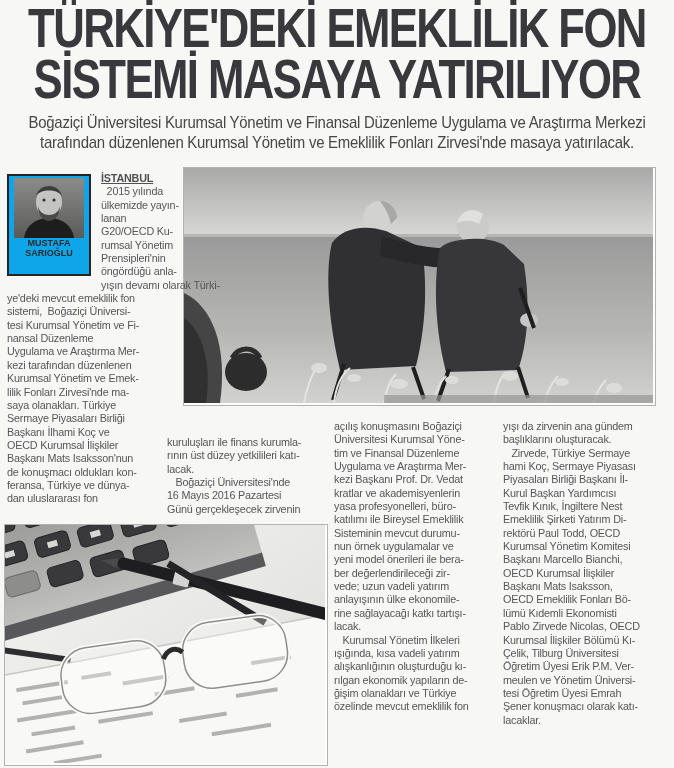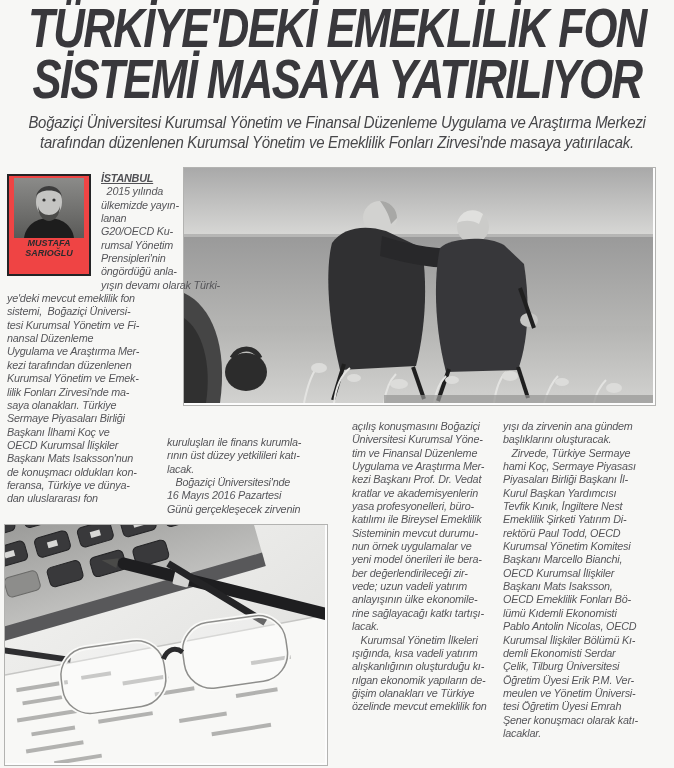--- a/index.html
+++ b/index.html
@@ -1,44 +1,44 @@
 <!DOCTYPE html>
 <html lang="tr"><head>
 <meta charset="utf-8">
 <style>
   html,body{margin:0;padding:0;}
   body{background:#ffffff;font-family:"Liberation Sans","DejaVu Sans",sans-serif;}
-  #page{position:relative;width:674px;height:768px;background:#f7f7f5;overflow:hidden;font-style:italic;}
+  #page{position:relative;width:674px;height:768px;background:#f7f7f5;overflow:hidden;}
 
   
   #headline{position:absolute;left:0;top:2px;width:864px;transform:scaleX(0.78);
     transform-origin:0 0;text-align:center;color:#39383c;font-weight:bold;
     font-size:56px;line-height:51px;letter-spacing:-2px;}
   #headline .hline{white-space:pre;}
 
   
   #deck{position:absolute;left:0;top:113px;width:766px;transform:scaleX(0.88);
     transform-origin:0 0;text-align:center;color:#47474a;font-size:17px;
     line-height:20px;letter-spacing:-0.3px;}
   #deck .hline{white-space:pre;}
 
   
   .col{position:absolute;color:#56565a;font-size:10.8px;line-height:13.35px;
     letter-spacing:-0.2px;}
   .tline{white-space:pre;}
   #col1{left:7px;top:172px;width:160px;}
   #col2{left:167px;top:436px;width:160px;}
-  #col3{left:352px;top:420px;width:162px;}
+  #col3{left:334px;top:420px;width:162px;}
   #col4{left:503px;top:420px;width:166px;}
 
   .dateline{white-space:pre;text-decoration:underline;font-weight:bold;color:#505054;}
 
   
   #author-frame{float:left;width:76px;height:94px;border:2px solid #242426;
-    background:#ef4444;margin:2px 10px 8px 0;padding:2px;text-align:center;}
+    background:#0ea5e9;margin:2px 10px 8px 0;padding:2px;text-align:center;}
   #author-frame svg{display:block;margin:0 auto;}
   .caption-line{font-size:9px;line-height:10px;font-weight:bold;color:#2b2b2d;
     letter-spacing:0;white-space:pre;}
 
   
   .photo-frame{position:absolute;background:#fdfdfd;border:1px solid #b3b3b1;}
   #main-photo{left:183px;top:167px;width:471px;height:237px;}
   #bottom-photo{left:4px;top:524px;width:322px;height:240px;}
   .photo-frame svg{display:block;}
 </style>
@@ -221,23 +221,22 @@
         <div class="tline">Kurul Başkan Yardımcısı</div>
         <div class="tline">Tevfik Kınık, İngiltere Nest</div>
         <div class="tline">Emeklilik Şirketi Yatırım Di-</div>
         <div class="tline">rektörü Paul Todd, OECD</div>
         <div class="tline">Kurumsal Yönetim Komitesi</div>
         <div class="tline">Başkanı Marcello Bianchi,</div>
         <div class="tline">OECD Kurumsal İlişkiler</div>
         <div class="tline">Başkanı Mats Isaksson,</div>
         <div class="tline">OECD Emeklilik Fonları Bö-</div>
         <div class="tline">lümü Kıdemli Ekonomisti</div>
-        <div class="tline">Pablo Antolin Nicolas, OECD</div>
+        <div class="tline">Pablo Zirvede Nicolas, OECD</div>
         <div class="tline">Kurumsal İlişkiler Bölümü Kı-</div>
-        <div class="tline">demli Ekonomisti Serdar</div>
         <div class="tline">Çelik, Tilburg Üniversitesi</div>
         <div class="tline">Öğretim Üyesi Erik P.M. Ver-</div>
         <div class="tline">meulen ve Yönetim Üniversi-</div>
         <div class="tline">tesi Öğretim Üyesi Emrah</div>
         <div class="tline">Şener konuşmacı olarak katı-</div>
         <div class="tline">lacaklar.</div>
       </div>
   </div>
 
   <div id="bottom-photo" class="photo-frame">

